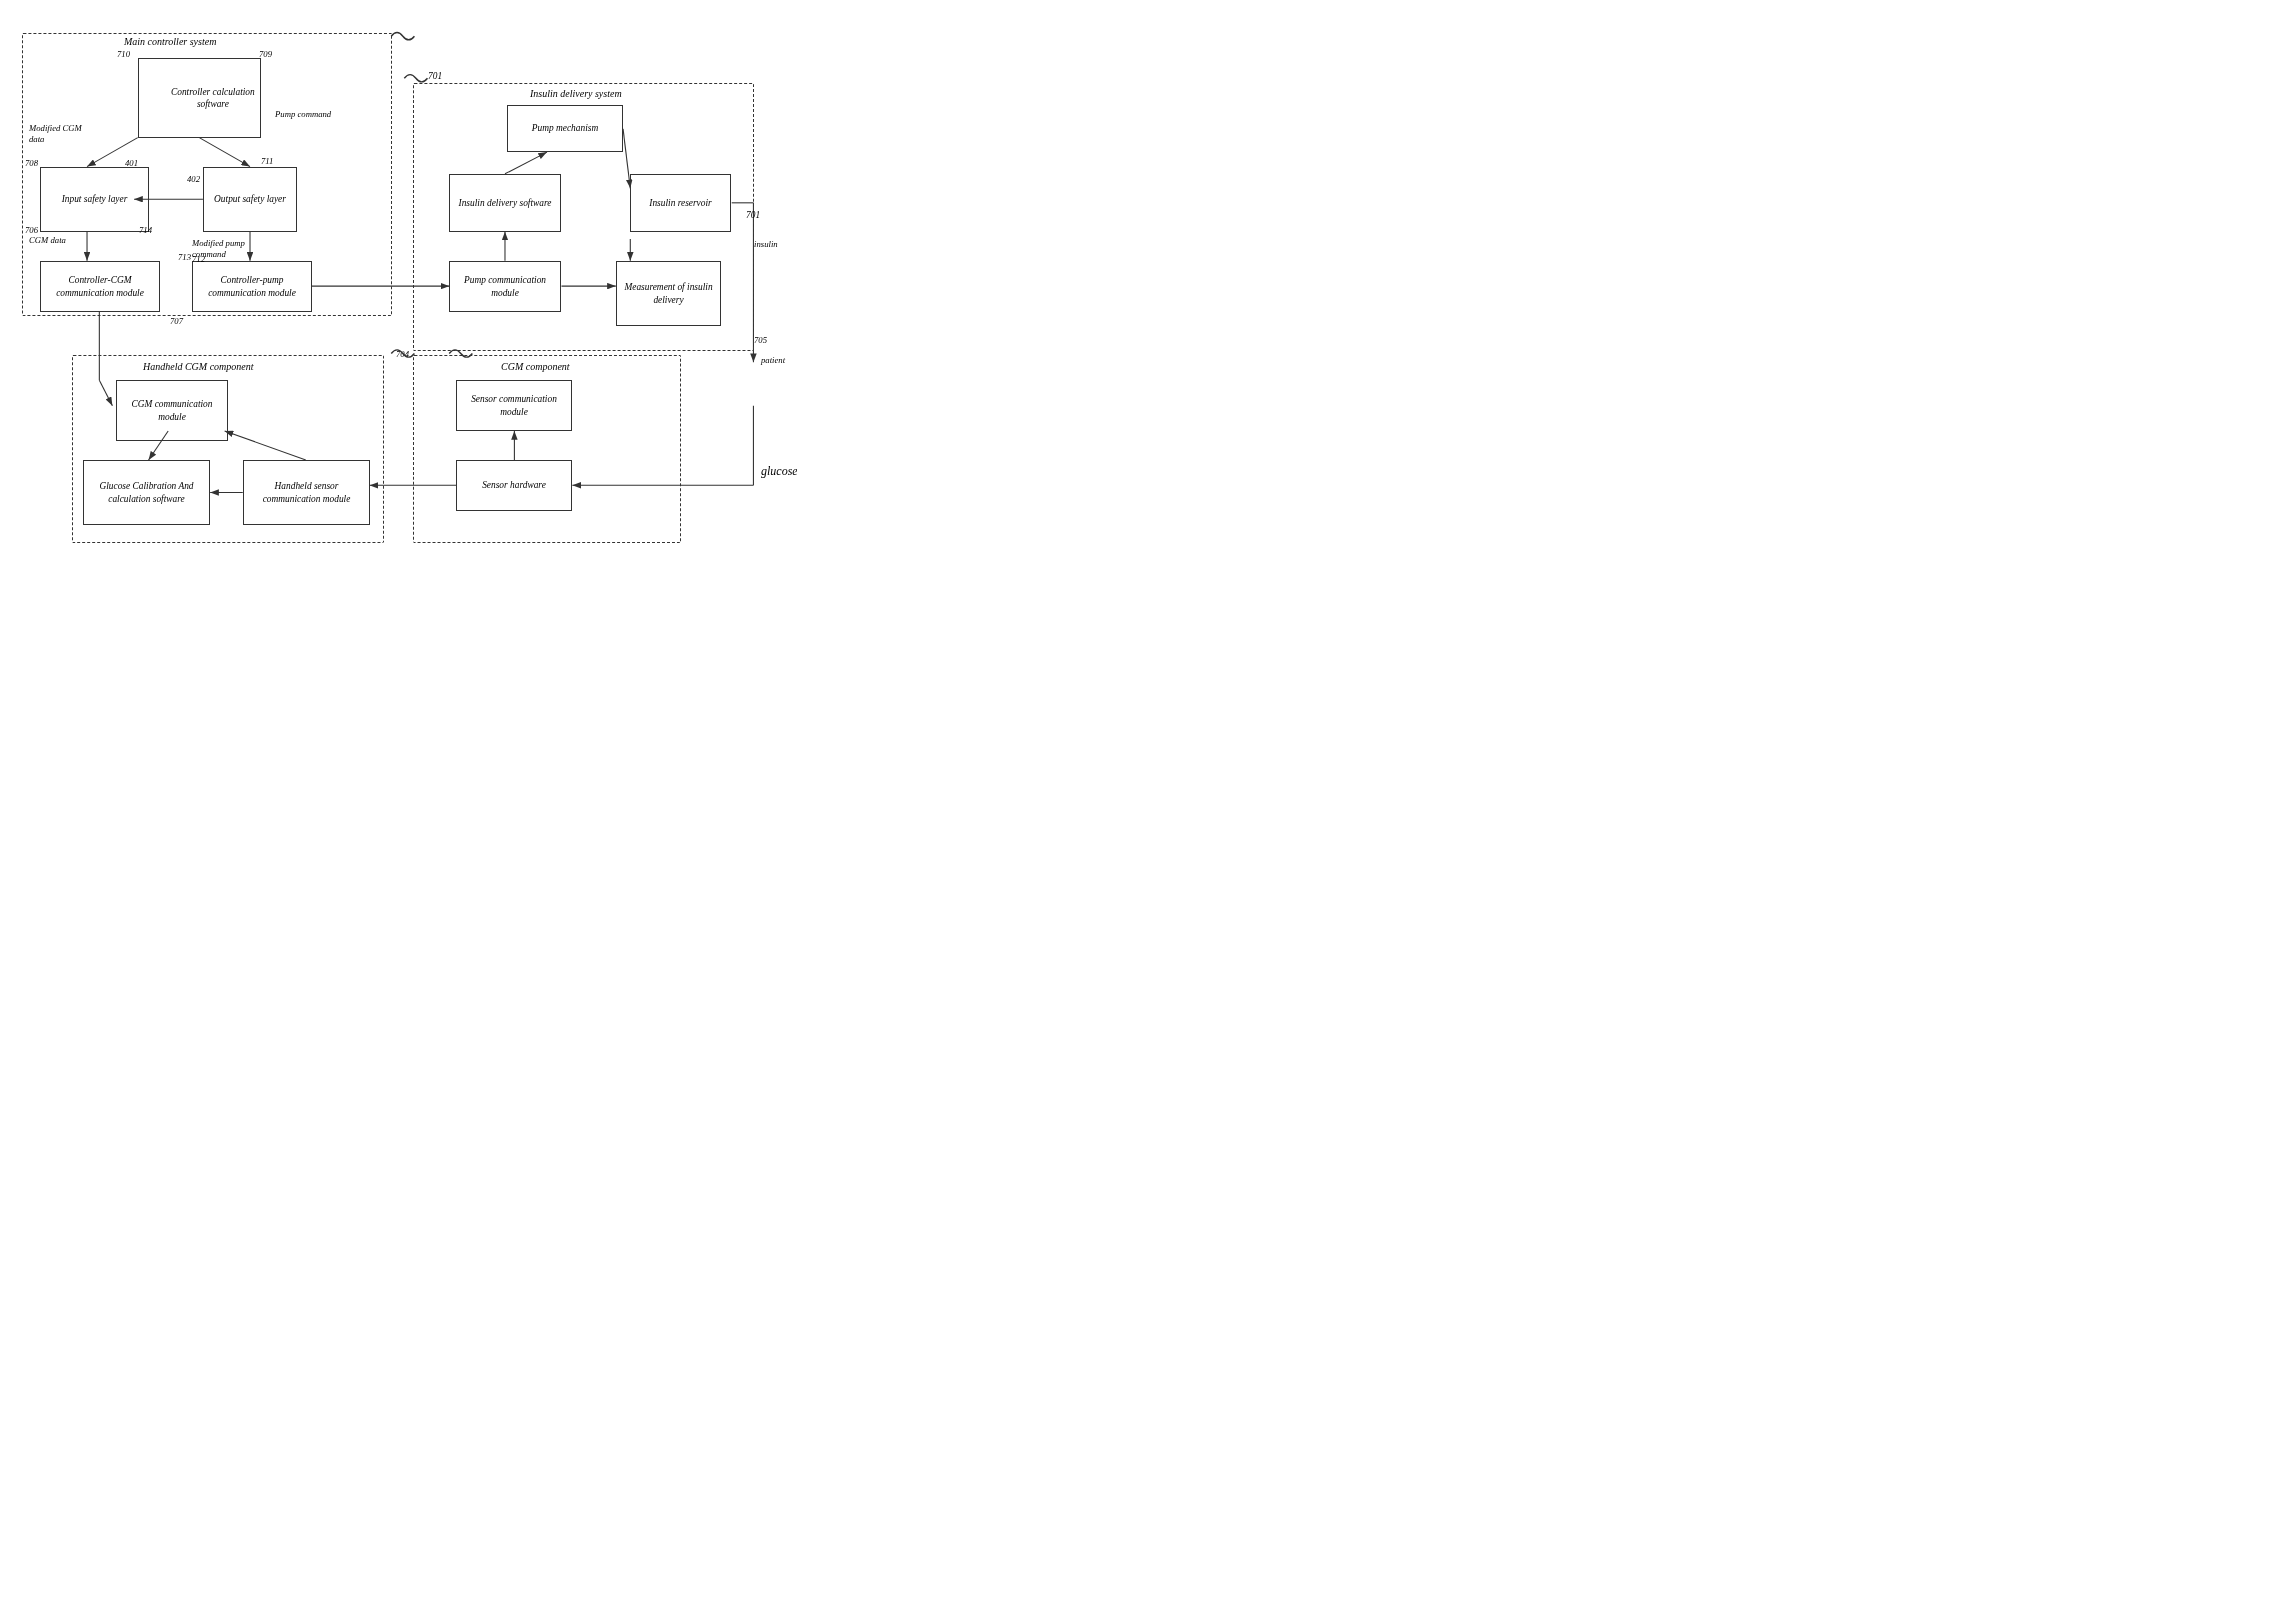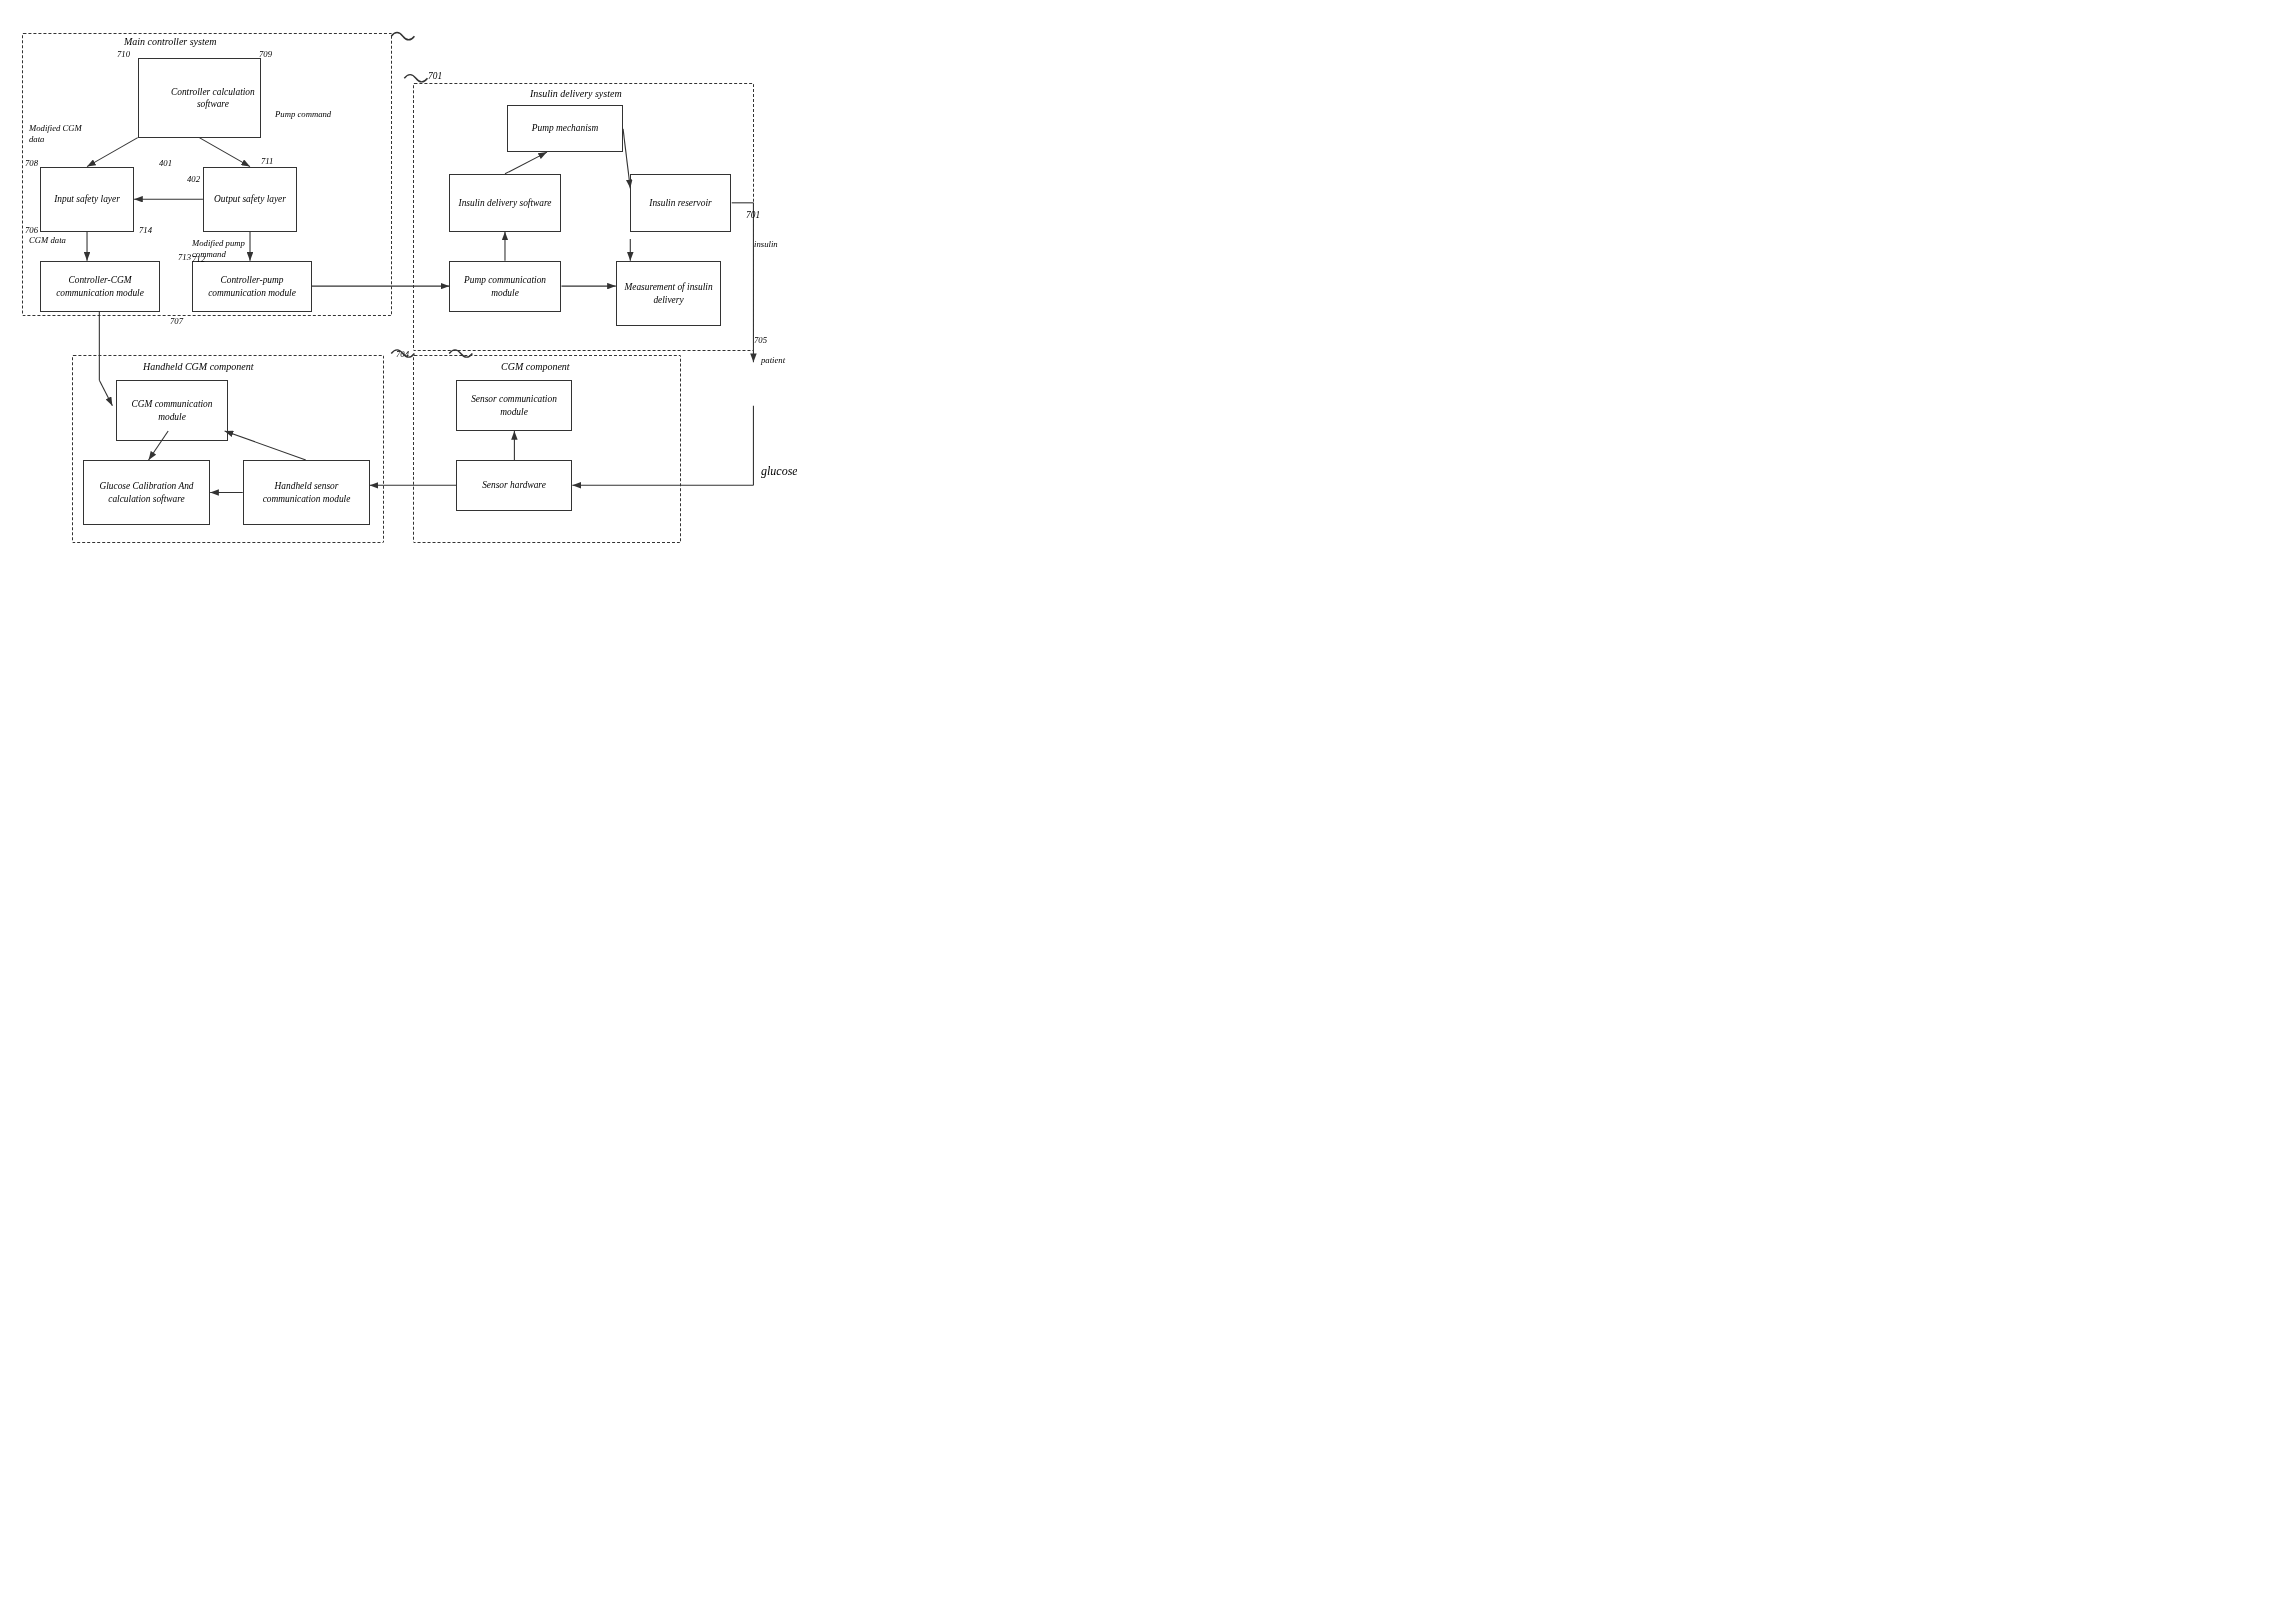--- a/index.html
+++ b/index.html
@@ -78,21 +78,21 @@
   <div class="dashed-box" style="left:72px; top:355px; width:312px; height:188px;"></div>
   <div class="section-label" style="left:120px; top:361px;">Handheld CGM component</div>
 
   <div class="dashed-box" style="left:413px; top:355px; width:268px; height:188px;"></div>
   <div class="section-label" style="left:478px; top:361px;">CGM component</div>
 
   <div class="solid-box" style="left:138px; top:58px; width:123px; height:80px;padding-left:31px;">
     <span>Controller calculation software</span>
   </div>
 
-  <div class="solid-box" style="left:40px; top:167px; width:94px; height:65px;">
+  <div class="solid-box" style="left:40px; top:167px; width:109px; height:65px;">
     <span>Input safety layer</span>
   </div>
 
   <div class="solid-box" style="left:203px; top:167px; width:94px; height:65px;">
     <span>Output safety layer</span>
   </div>
 
   <div class="solid-box" style="left:40px; top:261px; width:120px; height:51px;">
     <span>Controller-CGM communication module</span>
   </div>
@@ -152,21 +152,21 @@
   <div class="label" style="left:754px; top:239px; font-size:8.7px;">insulin</div>
 
   <div class="label" style="left:761px; top:355px; font-size:8.7px;">patient</div>
 
   <div class="label" style="left:761px; top:464px; font-size:12px;">glucose</div>
 
   <div class="ref-num" style="left:117px; top:49px;">710</div>
   <div class="ref-num" style="left:259px; top:49px;">709</div>
   <div class="ref-num" style="left:261px; top:156px;">711</div>
   <div class="ref-num" style="left:25px; top:158px;">708</div>
-  <div class="ref-num" style="left:125px; top:158px;margin-left:34px;">401</div>
+  <div class="ref-num" style="left:125px; top:158px;">401</div>
   <div class="ref-num" style="left:187px; top:158px;margin-top:16px;">402</div>
   <div class="ref-num" style="left:25px; top:225px;">706</div>
   <div class="ref-num" style="left:139px; top:225px;">714</div>
   <div class="ref-num" style="left:192px; top:254px;">712</div>
   <div class="ref-num" style="left:178px; top:252px;">713</div>
   <div class="ref-num" style="left:170px; top:316px;">707</div>
   <div class="ref-num" style="left:396px; top:349px;">704</div>
   <div class="ref-num" style="left:754px; top:335px;">705</div>
 
   <svg class="arrows" viewBox="0 0 1100 780" width="797" height="565">

